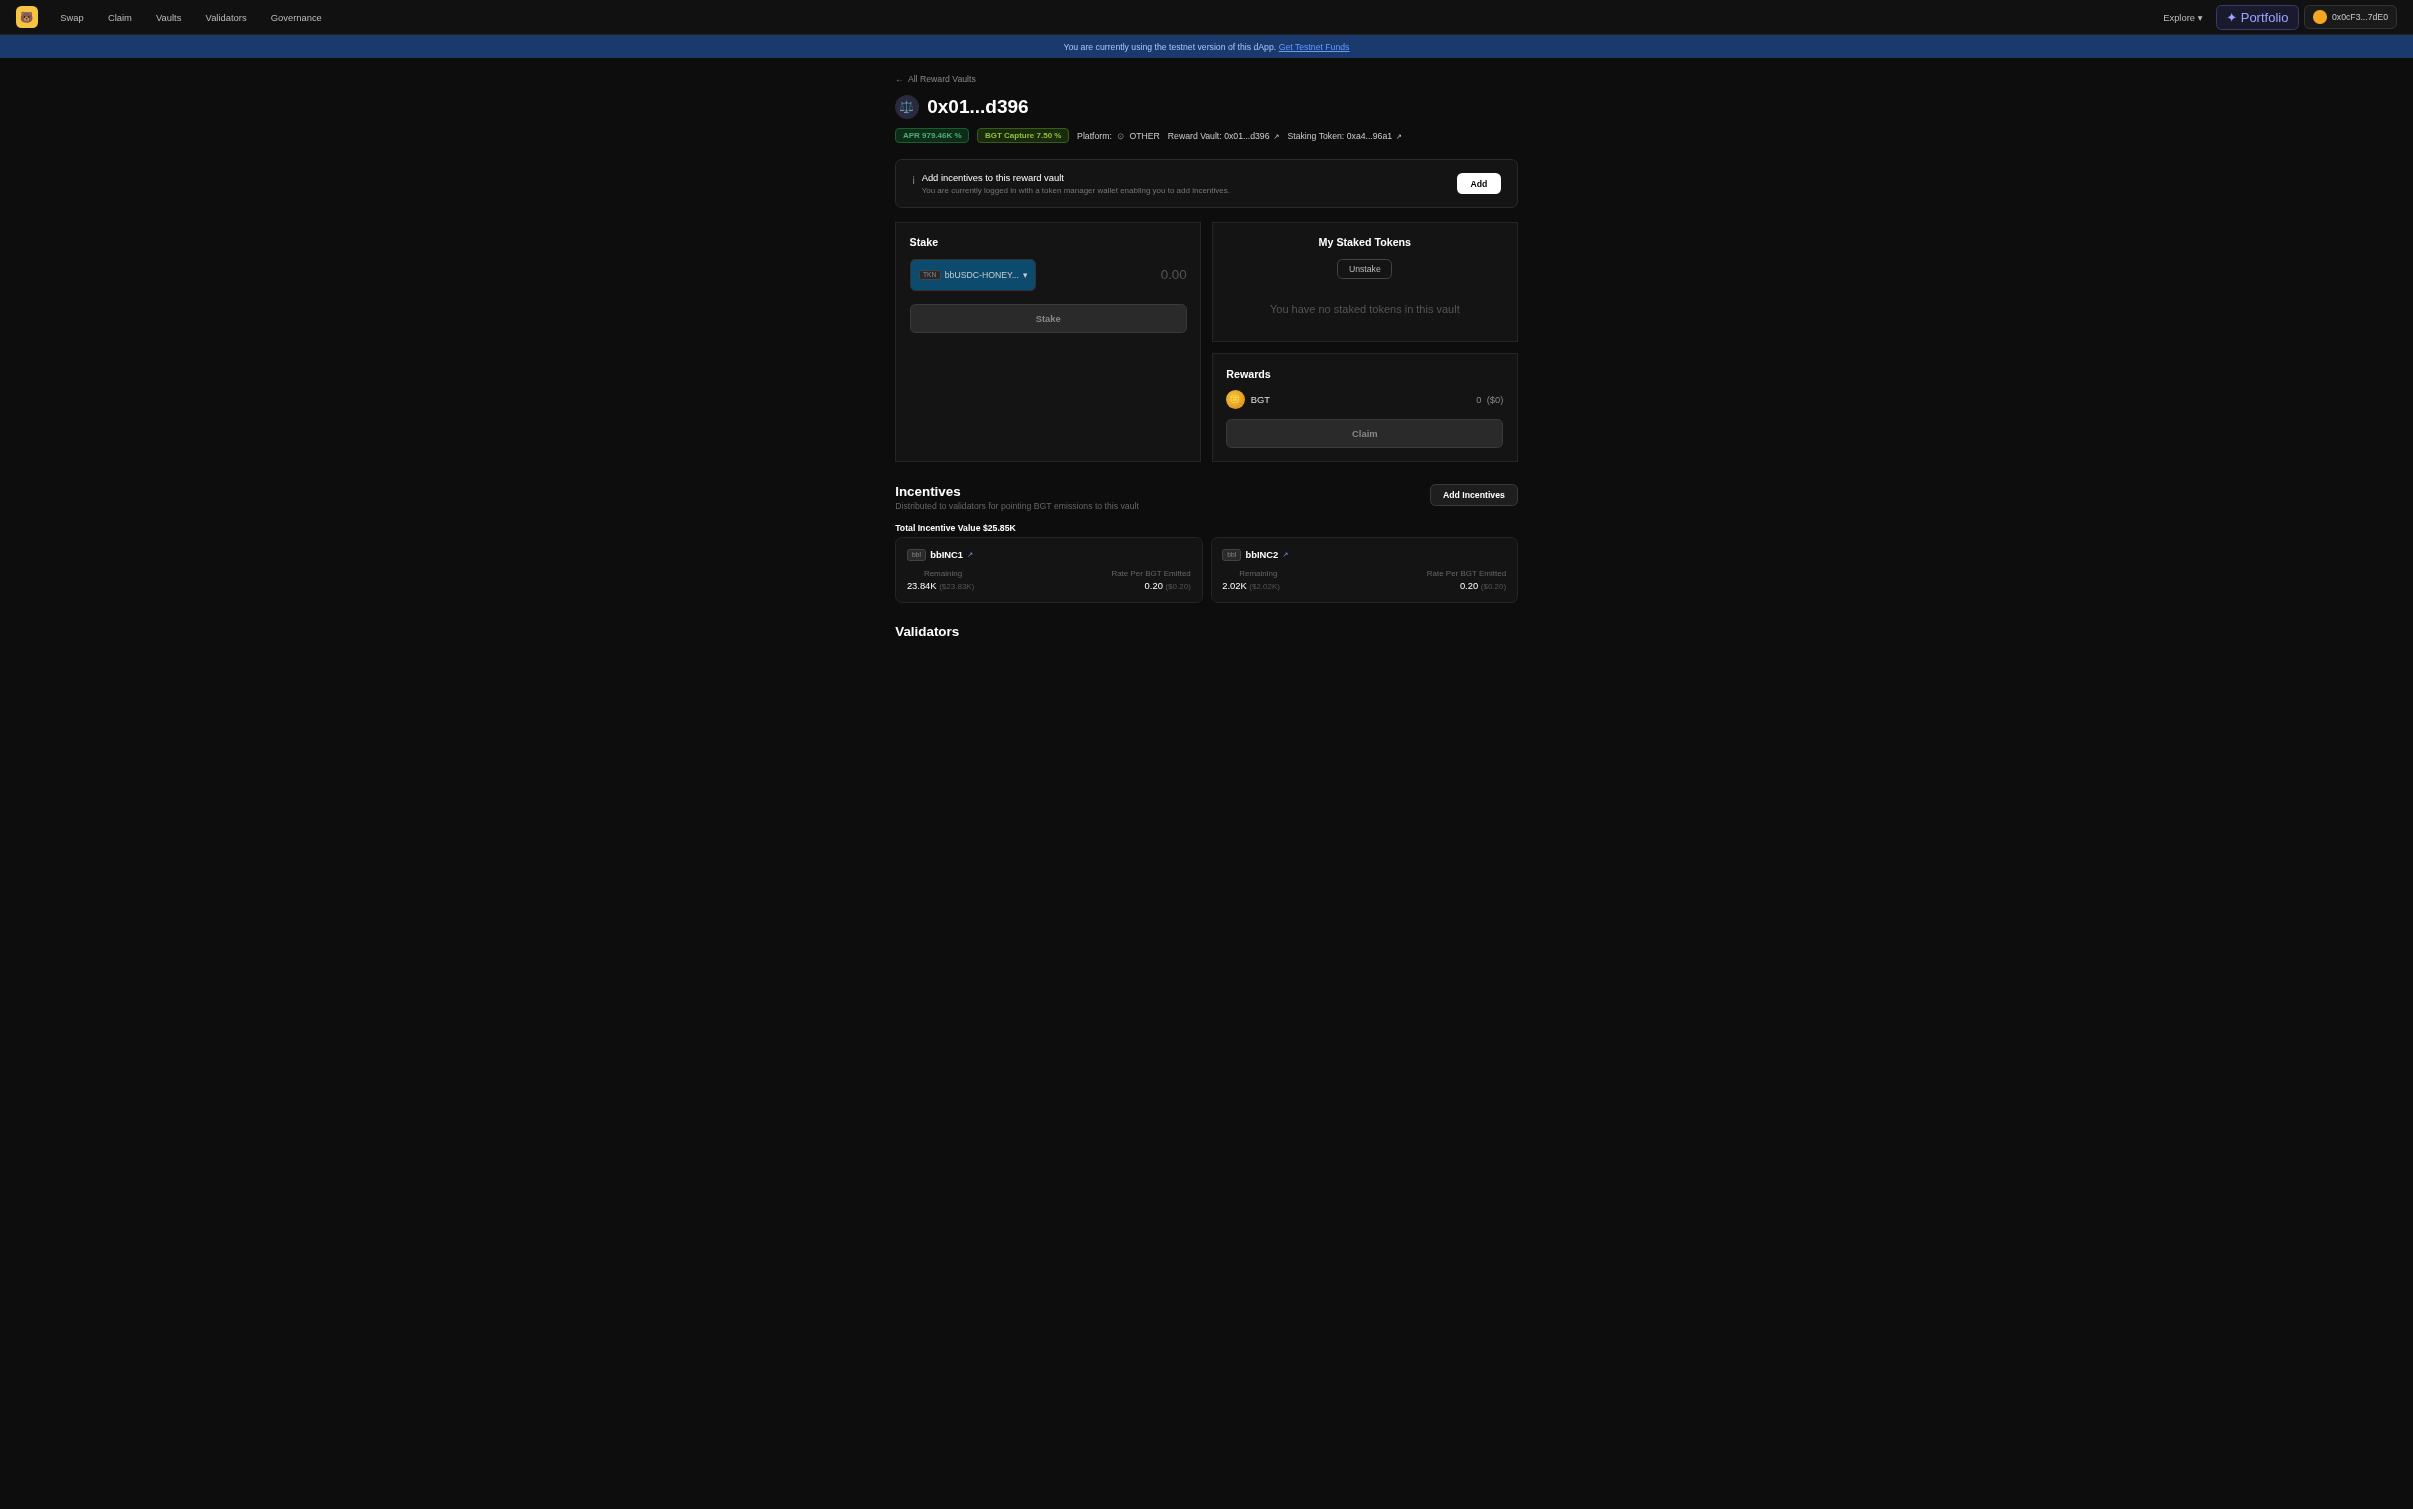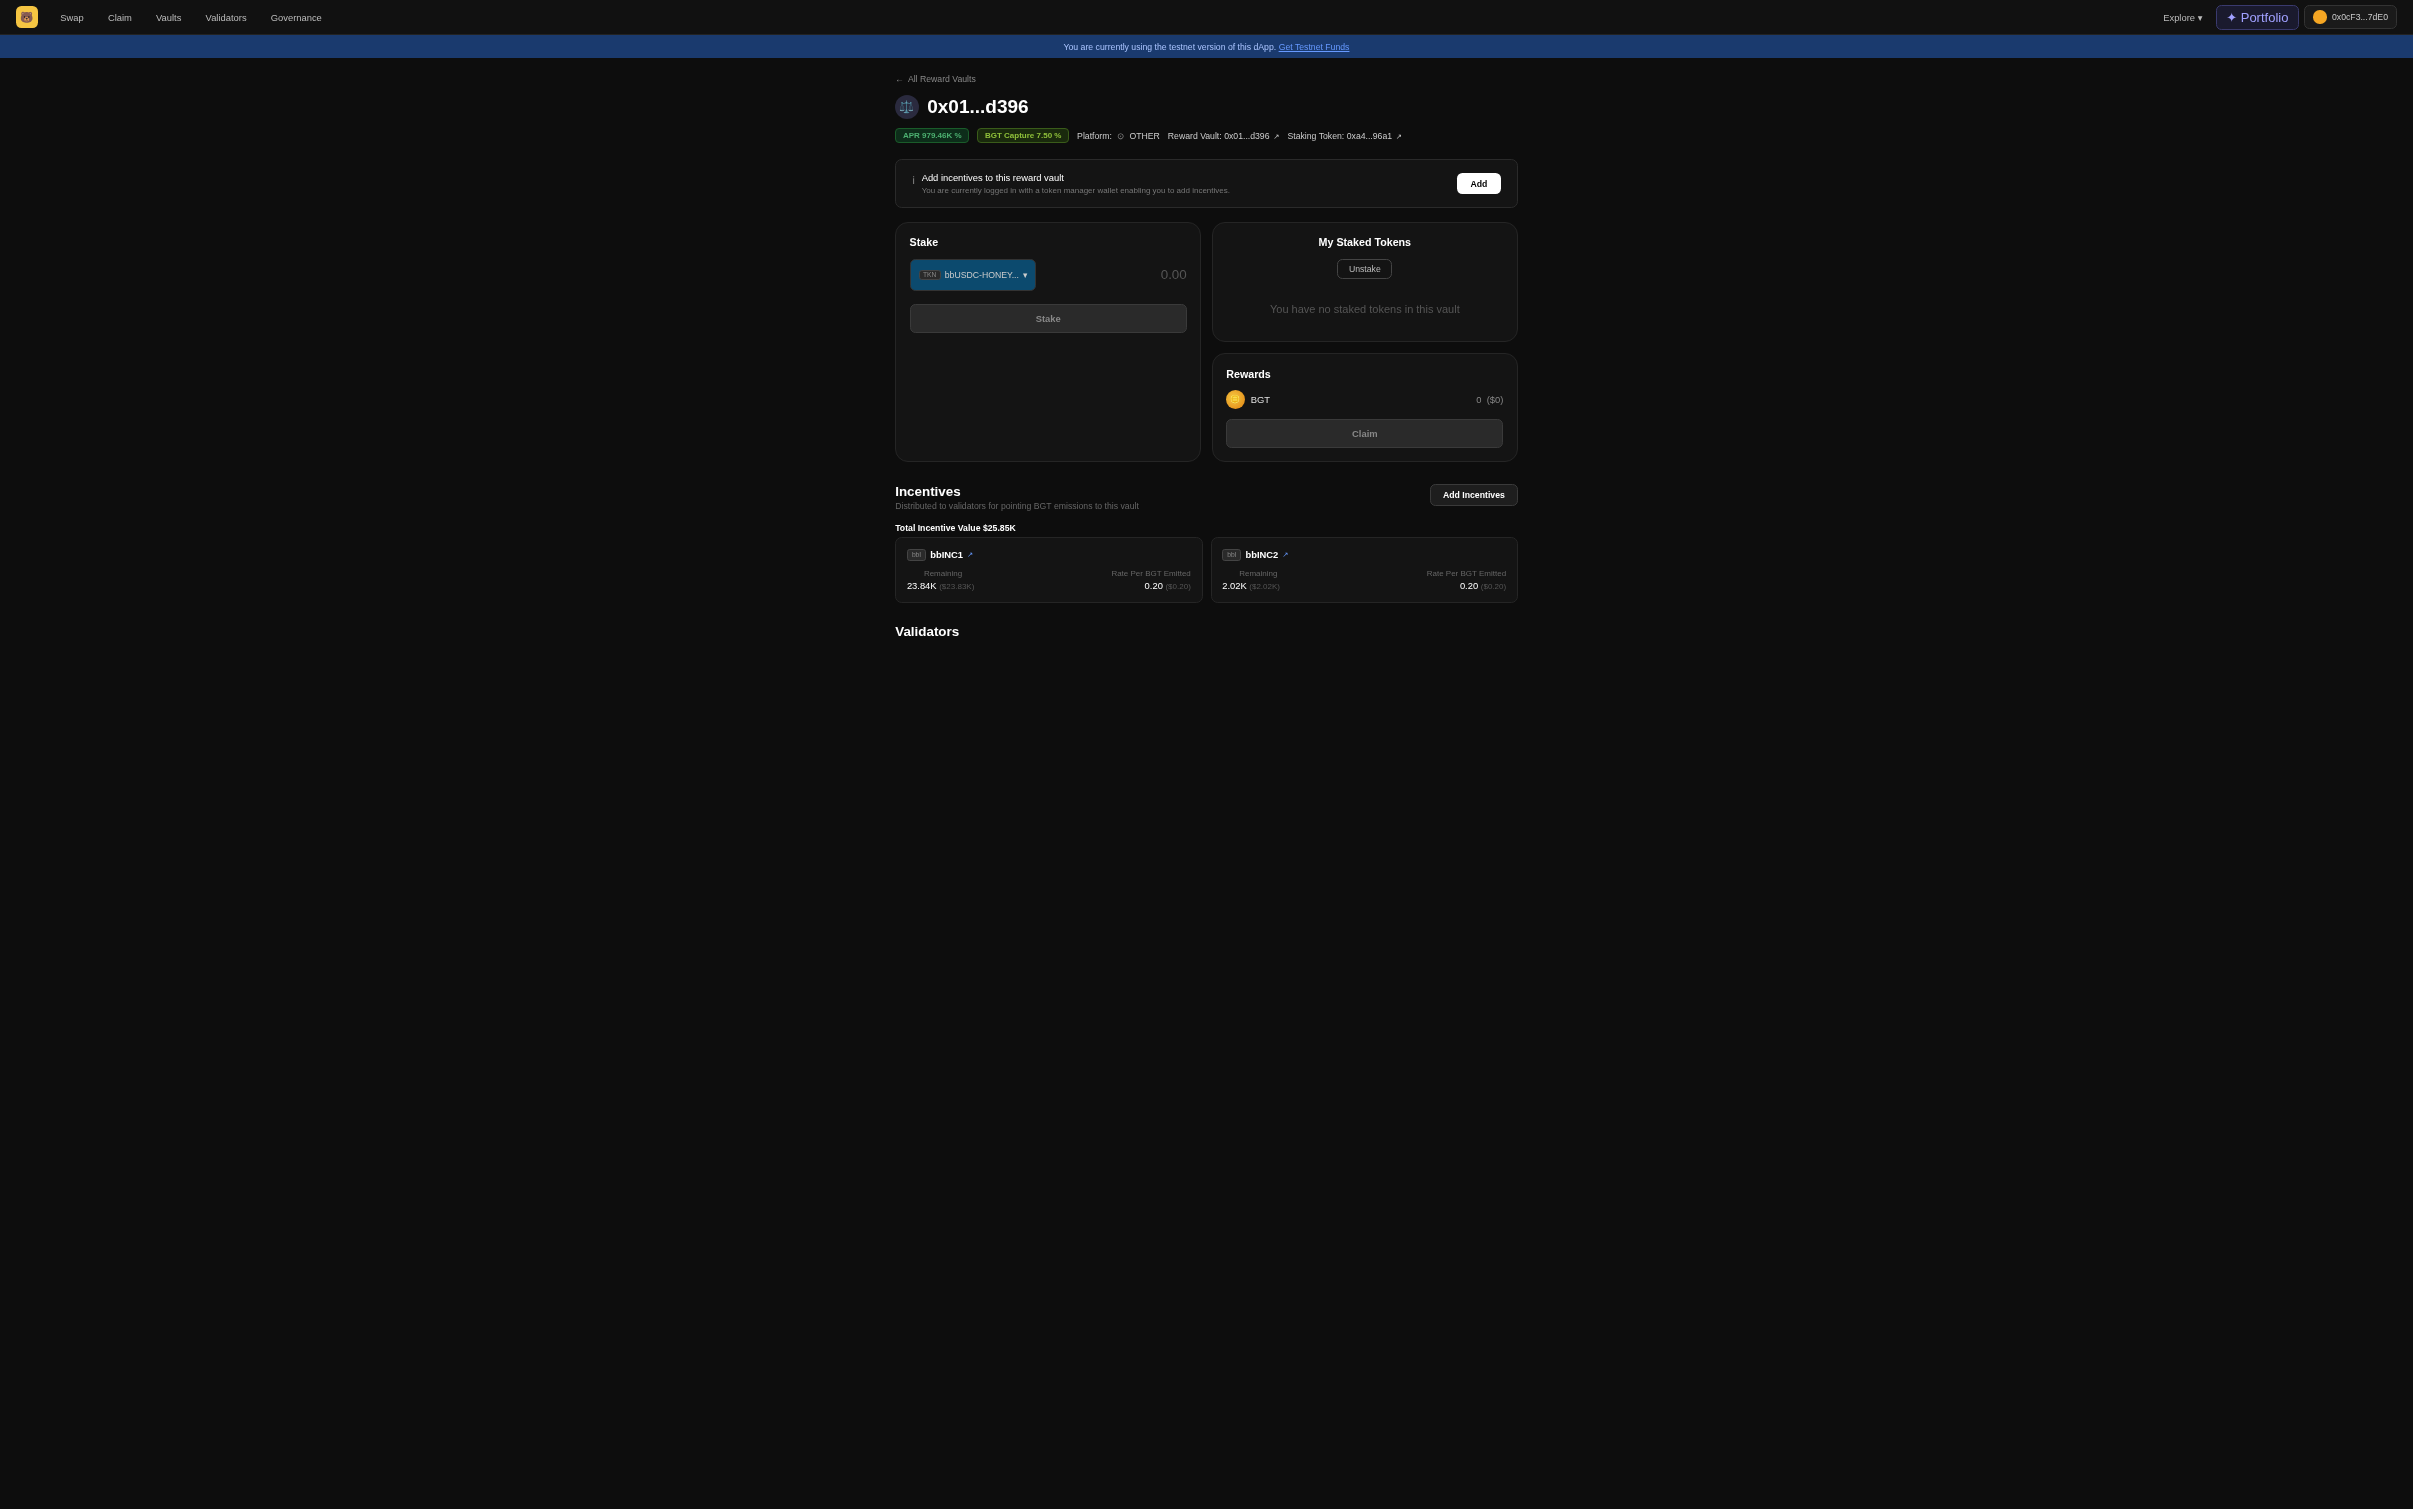--- a/index.html
+++ b/index.html
@@ -202,21 +202,21 @@
       display: grid;
       grid-template-columns: 1fr 1fr;
       gap: 10.7px;
       margin-bottom: 21.5px;
     }
 
     
     .card {
       background: #141414;
       border: 0.7px solid #252525;
-      border-radius: 13px;
+      border-radius: 0;
       padding: 13.4px;
     }
     .card-title {
       font-size: 10.7px;
       font-weight: 600;
       color: #fff;
       margin-bottom: 10.7px;
     }
 
     

